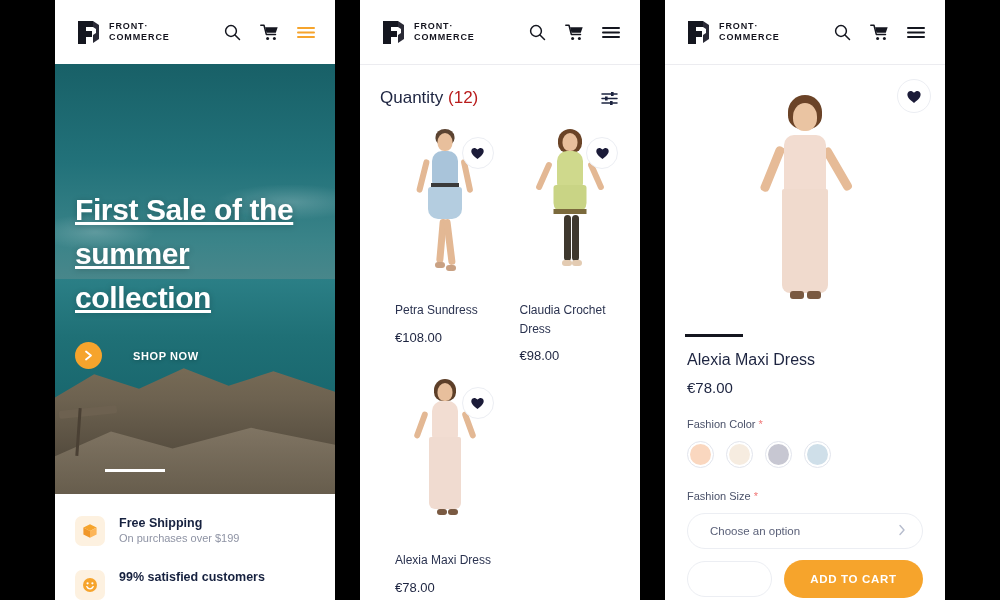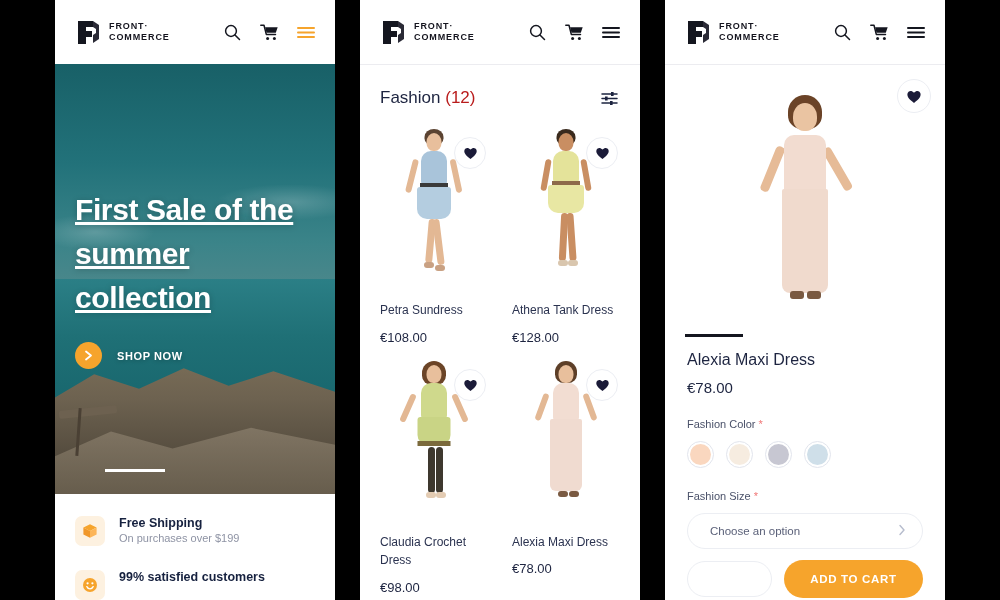--- a/index.html
+++ b/index.html
@@ -101,21 +101,21 @@
     z-index: 3;
   }
   .hero-title {
     font-size: 30px; font-weight: bold; color: #fff;
     line-height: 1.46; letter-spacing: -0.4px;
     text-shadow: 0 1px 6px rgba(0,0,0,0.22);
     text-decoration: underline;
   }
   .hero-cta {
     position: absolute; left: 20px; top: 278px;
-    display: flex; align-items: center; gap: 15px;
+    display: flex; align-items: center; gap: 31px;
     z-index: 3; cursor: pointer;
   }
   .cta-circle {
     width: 27px; height: 27px; border-radius: 50%;
     background: #f6a42c;
     display: flex; align-items: center; justify-content: center;
   }
   .cta-label {
     color: #fff; font-size: 11px; font-weight: bold; letter-spacing: .6px;
     text-shadow: 0 1px 4px rgba(0,0,0,0.25);
@@ -139,21 +139,21 @@
   
   .listing-head {
     display: flex; align-items: center;
     padding: 22px 20px 10px 20px;
   }
   .listing-title { font-size: 17px; color: #1d2440; }
   .listing-count { color: #b91c1c; }
   .filter-btn { margin-left: auto; cursor: pointer; }
   .grid {
     display: grid; grid-template-columns: 1fr 1fr;
-    gap: 6px 12px; padding: 0 14px;
+    gap: 6px 12px; padding: 0 14px; margin-left: 15px;
   }
   .card { position: relative; }
   .card-media {
     position: relative; height: 178px; background: #fff;
     display: flex; align-items: flex-end; justify-content: center;
   }
   .wish {
     position: absolute; top: 18px; right: 8px;
     width: 32px; height: 32px; border-radius: 50%;
     background: #fff; border: 1px solid #eceef3;
@@ -369,21 +369,21 @@
                 <line x1="1" y1="11" x2="17" y2="11"></line>
               </g>
             </svg>
         </span>
       </div>
     </div>
     <div class="hr-line"></div>
 
     <div class="listing-head">
       <div class="listing-title">
-        <span>Fashion</span>
+        <span>Quantity</span>
         <span class="listing-count">(12)</span>
       </div>
       <span class="filter-btn icon-btn">
         <svg width="17" height="15" viewBox="0 0 17 15">
           <g stroke="#1d2440" stroke-width="1.5" stroke-linecap="round">
             <line x1="1" y1="3" x2="16" y2="3"></line>
               <line x1="1" y1="7.5" x2="16" y2="7.5"></line>
               <line x1="1" y1="12" x2="16" y2="12"></line>
           </g>
           <rect x="10" y="1" width="2.6" height="4" fill="#1d2440"></rect>
@@ -413,44 +413,20 @@
             <div class="m-legL" style="left:30px; top:90px; height:44px; transform:rotate(5deg);"></div>
             <div class="m-legR" style="left:38px; top:90px; height:46px; transform:rotate(-7deg);"></div>
             <div class="m-shoeL" style="left:27px; top:133px;"></div>
             <div class="m-shoeR" style="left:38px; top:136px;"></div>
           </div>
         </div>
         <div class="card-name">Petra Sundress</div>
         <div class="card-price">€108.00</div>
       </div>
 
-      <div class="card">
-        <div class="card-media">
-          <span class="wish">
-            <svg width="15" height="14" viewBox="0 0 15 14">
-                <path d="M7.5 13 C2 9.2 0.6 6.3 1.6 3.8 C2.5 1.6 5.3 1.1 7.5 3.6 C9.7 1.1 12.5 1.6 13.4 3.8 C14.4 6.3 13 9.2 7.5 13 Z" fill="#1b1b38"></path>
-              </svg>
-          </span>
-          <div class="model">
-            <div class="m-hair" style="background:#3a2a1d;"></div>
-            <div class="m-head" style="background:#c98e62;"></div>
-            <div class="m-armL" style="background:#c98e62; left:14px; top:30px; height:32px; transform:rotate(10deg);"></div>
-            <div class="m-armR" style="background:#c98e62; right:14px; top:30px; height:32px; transform:rotate(-10deg);"></div>
-            <div class="m-torso" style="background:#e4e39a; height:32px;"></div>
-            <div class="m-belt" style="background:#8d6a4a; top:52px;"></div>
-            <div class="m-skirt" style="background:#e8e7a3; width:36px; height:28px; top:56px;"></div>
-            <div class="m-legL" style="background:#c98e62; left:31px; top:84px; height:48px; transform:rotate(3deg);"></div>
-            <div class="m-legR" style="background:#c98e62; left:39px; top:84px; height:48px; transform:rotate(-4deg);"></div>
-            <div class="m-shoeL" style="background:#d9c6ae; left:29px; top:131px;"></div>
-            <div class="m-shoeR" style="background:#d9c6ae; left:39px; top:131px;"></div>
-          </div>
-        </div>
-        <div class="card-name">Athena Tank Dress</div>
-        <div class="card-price">€128.00</div>
-      </div>
 
       <div class="card">
         <div class="card-media">
           <span class="wish">
             <svg width="15" height="14" viewBox="0 0 15 14">
                 <path d="M7.5 13 C2 9.2 0.6 6.3 1.6 3.8 C2.5 1.6 5.3 1.1 7.5 3.6 C9.7 1.1 12.5 1.6 13.4 3.8 C14.4 6.3 13 9.2 7.5 13 Z" fill="#1b1b38"></path>
               </svg>
           </span>
           <div class="model">
             <div class="m-hair" style="background:#6b4427; width:24px; height:24px; top:0;"></div>

